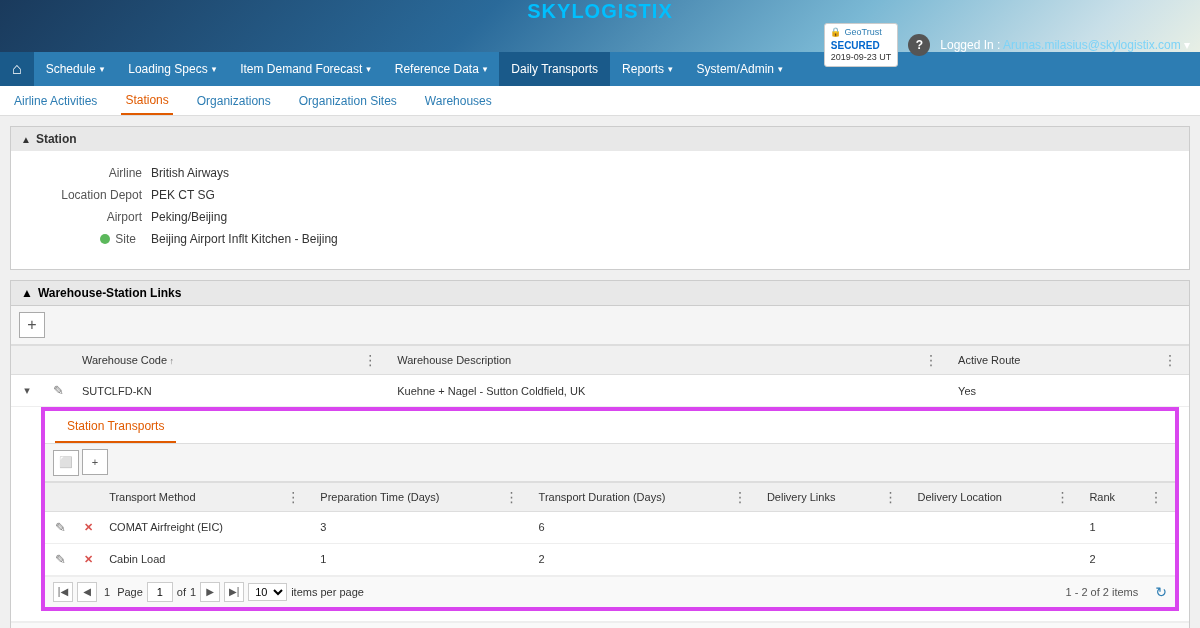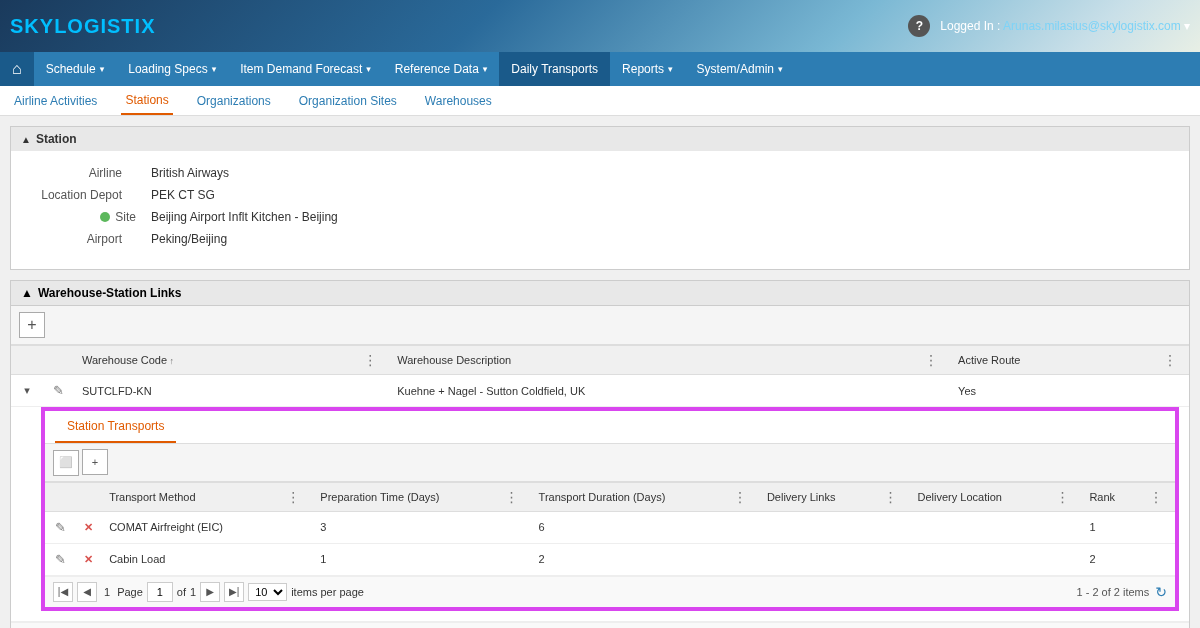--- a/index.html
+++ b/index.html
@@ -6,20 +6,21 @@
     body { font-family: Arial, sans-serif; font-size: 12px; background: #f0f0f0; }
 
     
     .top-header {
       background: linear-gradient(135deg, #1a3a5c 0%, #2a6a9a 40%, #7ab8d4 70%, #c8dfe8 90%, #e8efe5 100%);
       height: 52px;
       display: flex;
       align-items: center;
       padding: 0 10px;
       position: relative;
+      flex-direction: column;
     }
     .logo {
       color: white;
       font-size: 20px;
       font-weight: bold;
       letter-spacing: 1px;
     }
     .logo span { color: #00bfff; }
     .header-right {
       margin-left: auto;
@@ -128,21 +129,21 @@
     .info-row {
       display: flex;
       margin-bottom: 8px;
       align-items: center;
     }
     .info-label {
       width: 120px;
       text-align: right;
       color: #555;
       font-size: 12px;
-      padding-right: 29px;
+      padding-right: 9px;
     }
     .info-value {
       color: #333;
       font-size: 12px;
     }
     .site-dot {
       width: 10px; height: 10px;
       background: #5cb85c;
       border-radius: 50%;
       display: inline-block;
@@ -276,21 +277,21 @@
     .page-select {
       border: 1px solid #ccc;
       background: white;
       font-size: 11px;
       padding: 1px 2px;
     }
     .pagination-right {
       margin-left: auto;
       display: flex;
       align-items: center;
-      gap: 6px;
+      gap: 17px;
       color: #555;
       text-align: center;
     }
     .refresh-icon { color: #2d7db3; cursor: pointer; font-size: 14px; }
 
     
     .row-expand-btn {
       background: none;
       border: none;
       cursor: pointer;
@@ -303,20 +304,25 @@
     .dots-menu { color: #777; cursor: pointer; font-size: 14px; padding: 0 4px; }
   </style>
 </head>
 <body>
 
 <div class="top-header">
   <div class="logo">
     <span>SKY</span><span style="color:#00bfff;">LOGISTIX</span>
   </div>
   <div class="header-right">
+    <div class="geotrust-badge">
+      <div style="color:#2d7db3; font-size:9px;">🔒 GeoTrust</div>
+      <div class="secured">SECURED</div>
+      <div>2019-09-23 UT</div>
+    </div>
     <div class="help-btn">?</div>
     <div class="logged-in">
       <span>Logged In :</span> <a>Arunas.milasius@skylogistix.com</a> ▾
     </div>
   </div>
 </div>
 
 <div class="nav-bar">
   <div class="nav-home">⌂</div>
   <div class="nav-item">
@@ -366,29 +372,29 @@
     <div class="section-body">
       <div class="info-row">
         <div class="info-label">Airline</div>
         <div class="info-value">British Airways</div>
       </div>
       <div class="info-row">
         <div class="info-label">Location Depot</div>
         <div class="info-value">PEK CT SG</div>
       </div>
       <div class="info-row">
+        <div class="info-label">Airport</div>
+        <div class="info-value">Peking/Beijing</div>
+      </div>
+      <div class="info-row">
         <div class="info-label" style="display:flex;align-items:center;justify-content:flex-end;padding-right:15px;">
           <span class="site-dot"></span>
           <span>Site</span>
         </div>
         <div class="info-value">Beijing Airport Inflt Kitchen - Beijing</div>
-      </div>
-      <div class="info-row">
-        <div class="info-label">Airport</div>
-        <div class="info-value">Peking/Beijing</div>
       </div>
     </div>
   </div>
 
   <div class="wh-section">
     <div class="wh-header">
       <span class="chevron">▲</span>
       <span>Warehouse-Station Links</span>
     </div>
     <div class="wh-body">

